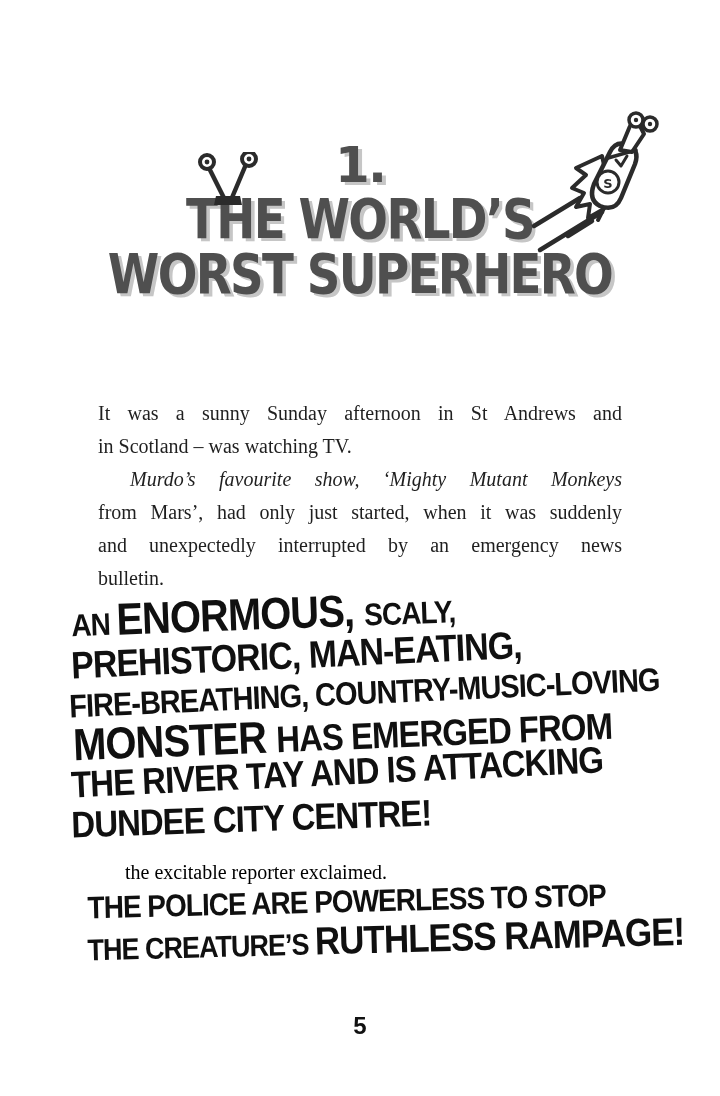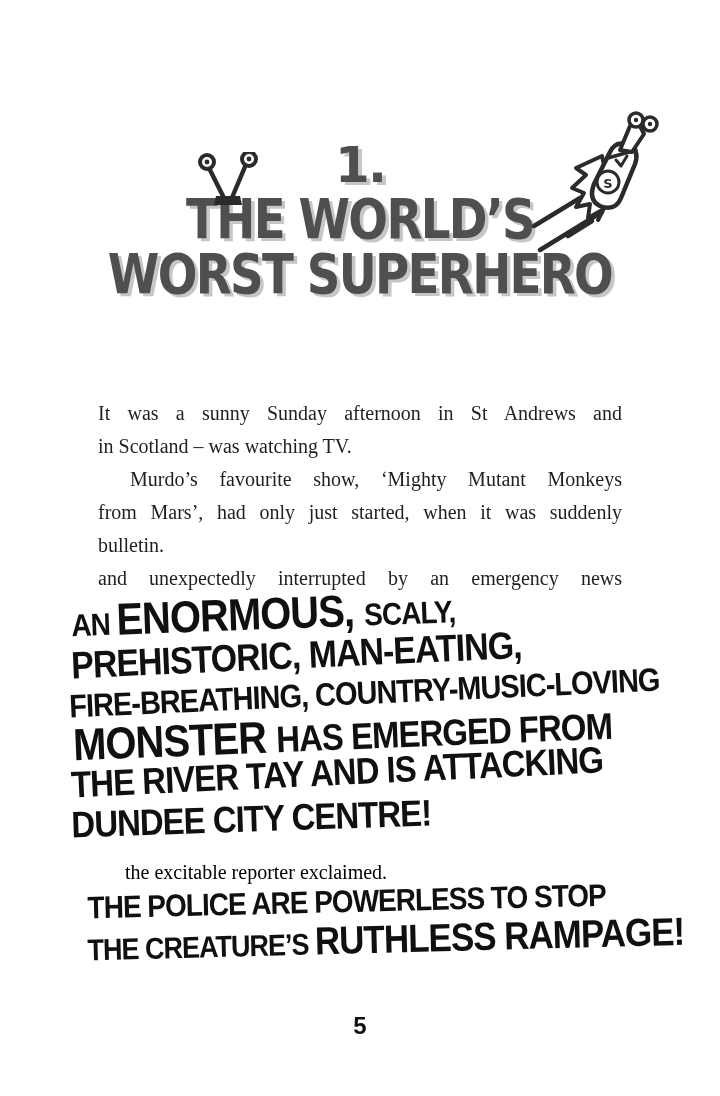--- a/index.html
+++ b/index.html
@@ -31,21 +31,21 @@
   .chapter-line.l1{margin-top:2px;}
   .chapter-line.l2{margin-top:0px;}
   
   .antenna{position:absolute;left:194px;top:152px;}
   .hero{position:absolute;left:524px;top:108px;}
   
   .body-col{position:absolute;left:98px;top:397px;width:524px;
     font-size:20px;line-height:33px;color:#1f1f1f;}
   .bline{width:524px;}
   .bline.just{text-align:justify;text-align-last:justify;}
-  .bline.indent{text-indent:32px;}
+  .bline.indent{text-indent:32px;font-style:italic;}
   .reporter{position:absolute;left:125px;top:857px;font-size:20px;line-height:30px;color:#000000;}
   
   .shout{
     position:absolute;
     font-family:"Liberation Sans", sans-serif;font-weight:bold;
     color:#101010;white-space:nowrap;
     letter-spacing:-1px;line-height:1.0;
     transform-origin:left bottom;
   }
   .sz27{font-size:27px;} .sz28{font-size:28px;} .sz29{font-size:29px;}
@@ -118,22 +118,22 @@
 
       <path class="ink" style="stroke-width:4" d="M80 100 L74 112"></path>
     </svg>
   </div>
 
   <div class="body-col">
     <div class="bline just">It was a sunny Sunday afternoon in St Andrews and</div>
     <div class="bline">in Scotland – was watching TV.</div>
     <div class="bline just indent">Murdo’s favourite show, ‘Mighty Mutant Monkeys</div>
     <div class="bline just">from Mars’, had only just started, when it was suddenly</div>
+    <div class="bline just">and unexpectedly interrupted by an emergency news</div>
     <div class="bline">bulletin.</div>
-    <div class="bline just">and unexpectedly interrupted by an emergency news</div>
   </div>
 
   <div class="shout bl1"><span class="sz28">AN </span><span class="sz40">ENORMOUS, </span><span class="sz28">SCALY,</span></div>
   <div class="shout bl2 sz34">PREHISTORIC, MAN-EATING,</div>
   <div class="shout bl3 sz29">FIRE-BREATHING, COUNTRY-MUSIC-LOVING</div>
   <div class="shout bl4"><span class="sz40">MONSTER </span><span class="sz33">HAS EMERGED FROM</span></div>
   <div class="shout bl5 sz33">THE RIVER TAY AND IS ATTACKING</div>
   <div class="shout bl6 sz33">DUNDEE CITY CENTRE!</div>
 
   <div class="reporter">the excitable reporter exclaimed.</div>

